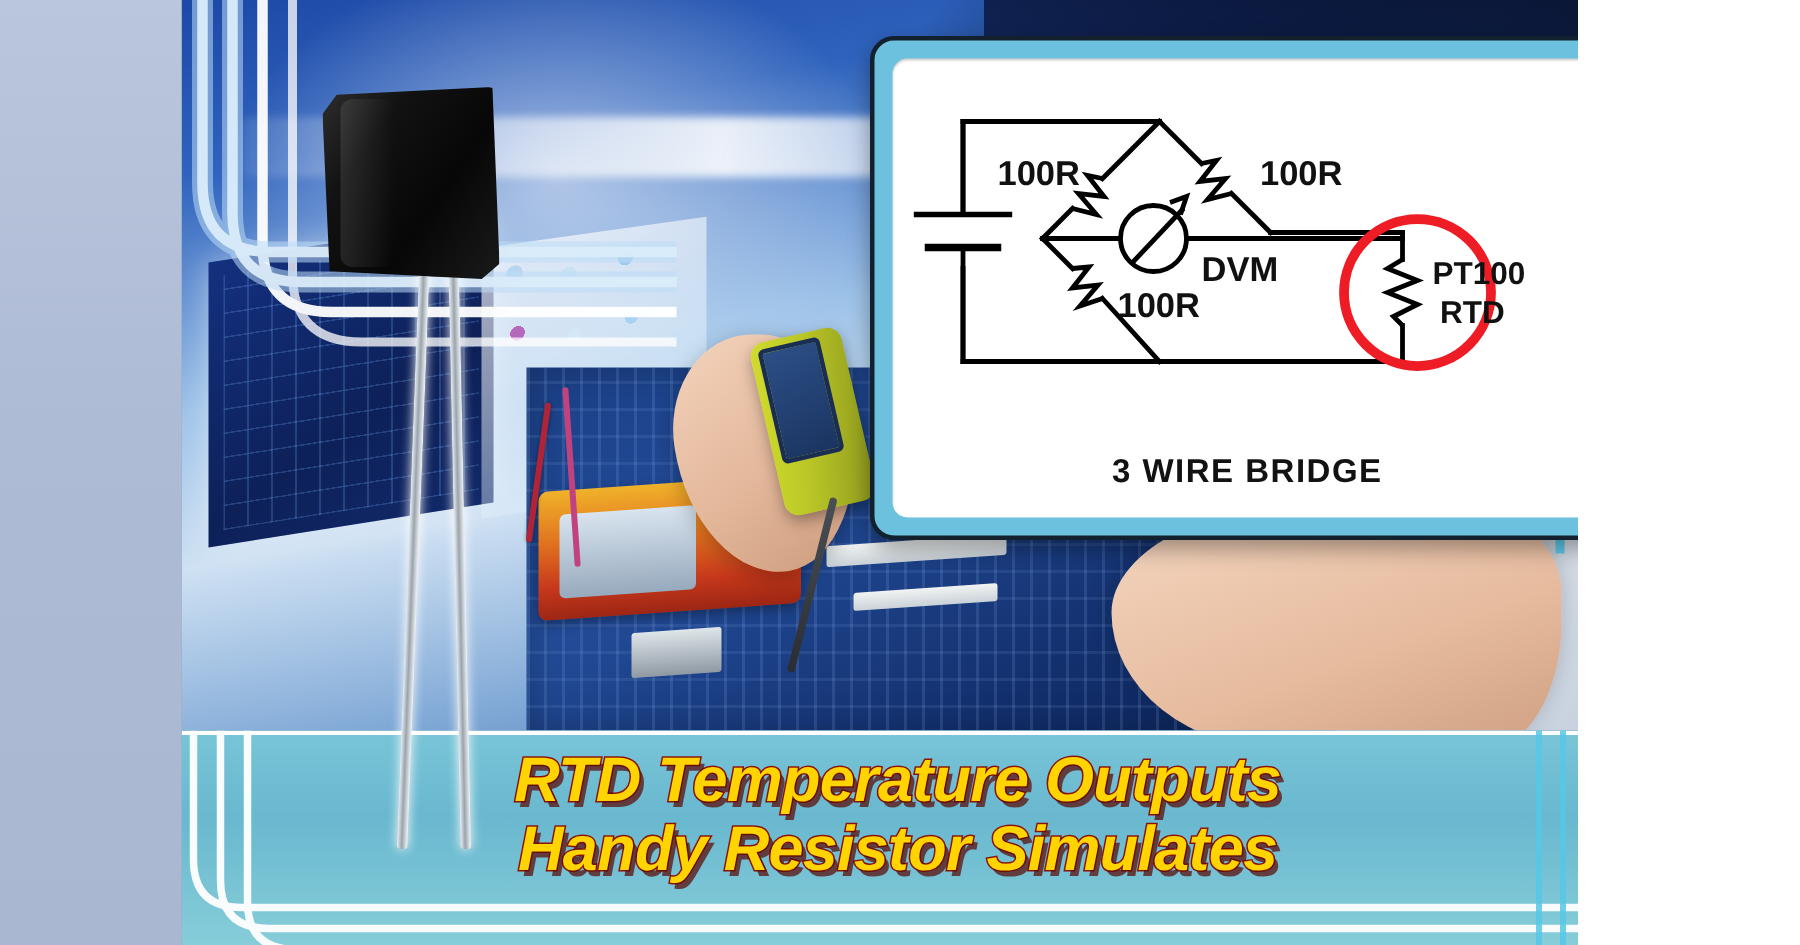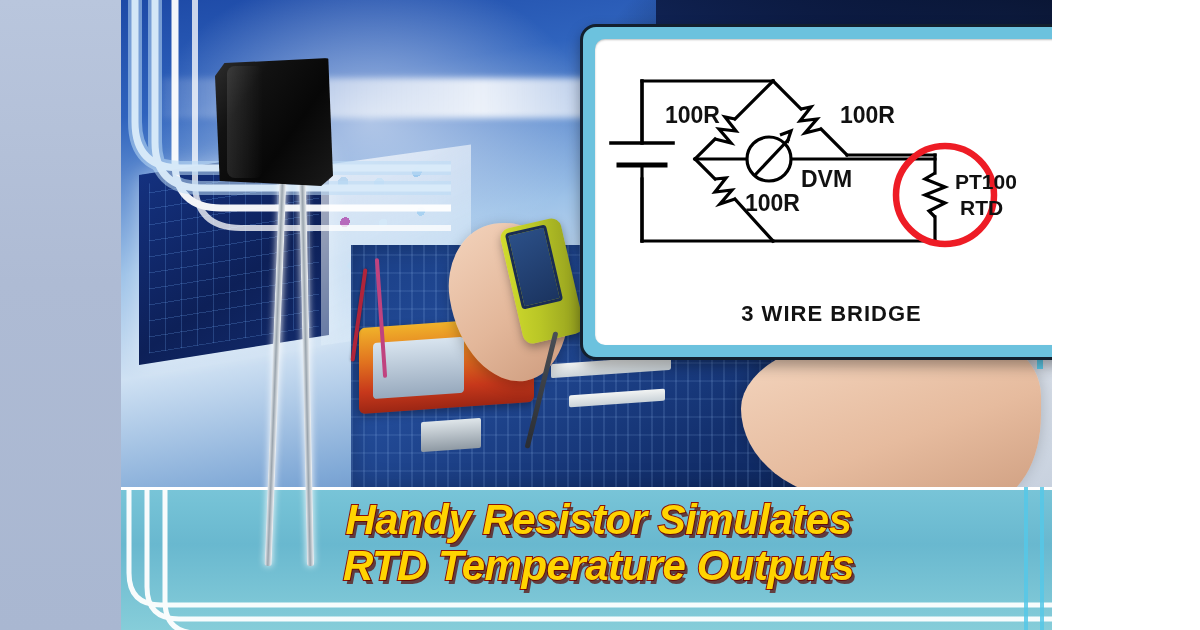--- a/index.html
+++ b/index.html
@@ -361,21 +361,21 @@
           <text x="206" y="148" font-family="Liberation Sans, sans-serif" font-size="23" font-weight="bold" fill="#111">DVM</text>
           <text x="360" y="150" font-family="Liberation Sans, sans-serif" font-size="21" font-weight="bold" fill="#111">PT100</text>
           <text x="365" y="176" font-family="Liberation Sans, sans-serif" font-size="21" font-weight="bold" fill="#111">RTD</text>
         </svg>
 
         <div class="bridge-title">3 WIRE BRIDGE</div>
       </div>
     </div>
 
     <div class="headline">
+      <div>RTD Temperature Outputs</div>
       <div>Handy Resistor Simulates</div>
-      <div>RTD Temperature Outputs</div>
     </div>
 
   </div>
 
   <div class="border-left"></div>
   <div class="border-right"></div>
 </div>
 
 </body></html>

